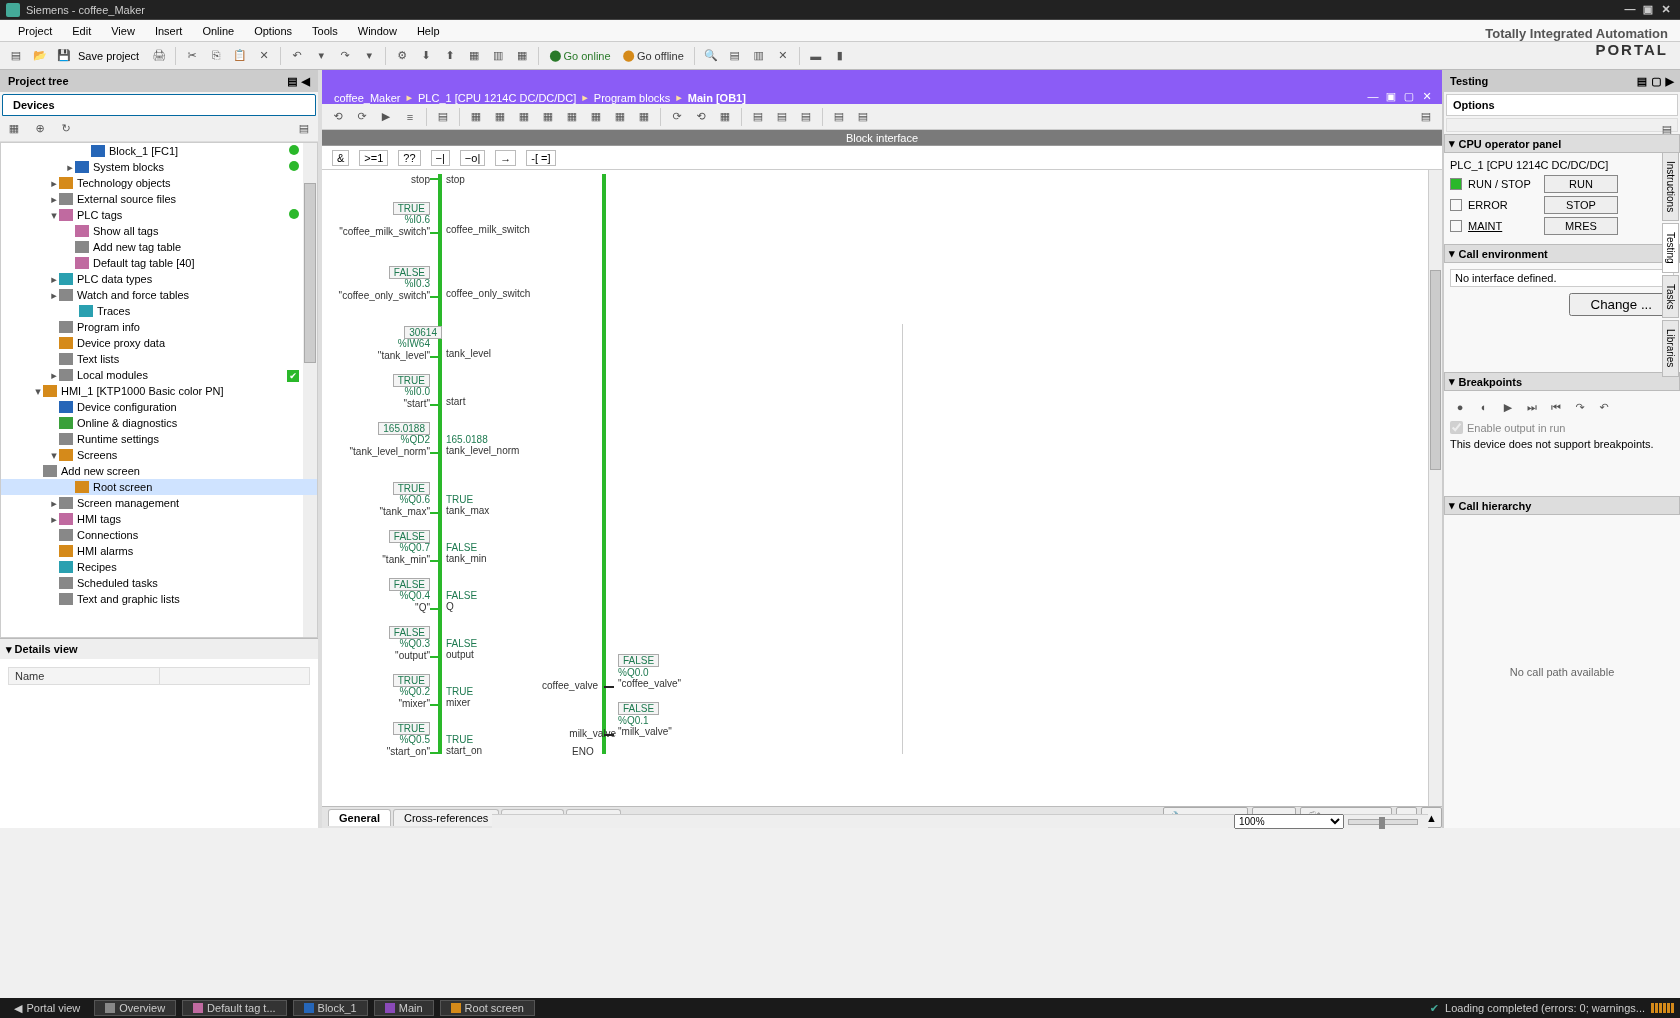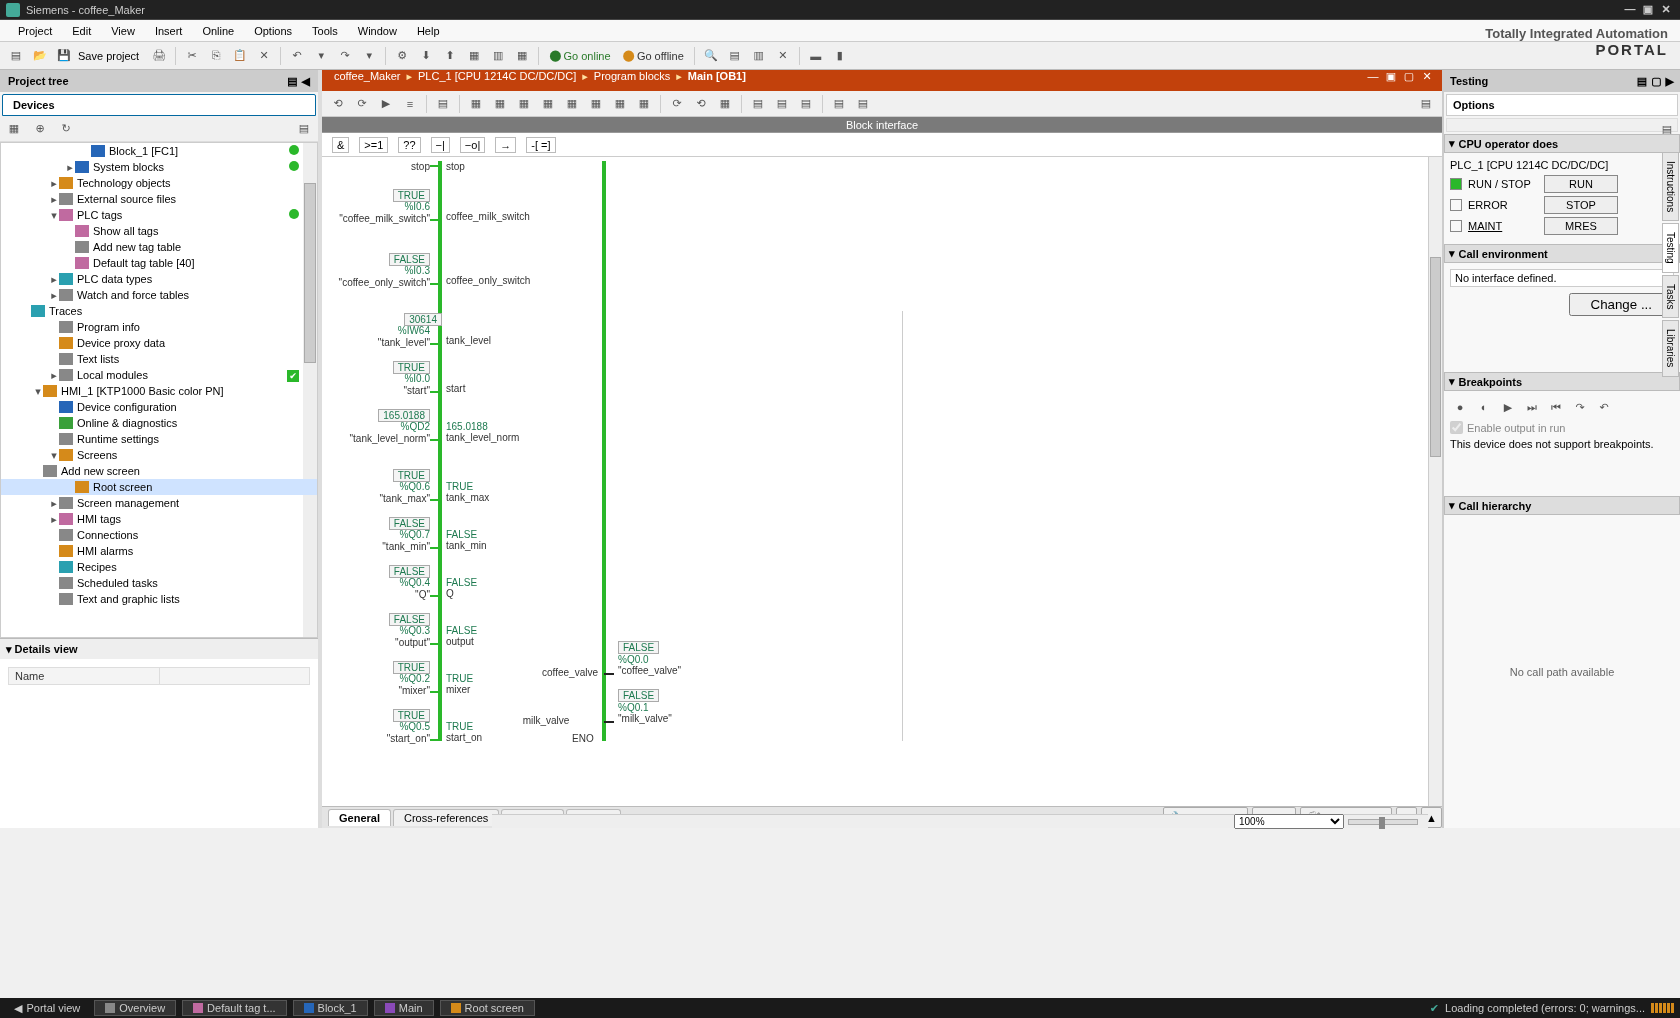--- a/index.html
+++ b/index.html
@@ -32,21 +32,21 @@
   .ic.blue{background:#2666b8;} .ic.orange{background:#d58a1a;} .ic.green{background:#3aa03a;} .ic.grey{background:#888;}
   .ic.pink{background:#c06aa0;} .ic.teal{background:#2aa0b0;}
   .treeitem.sel{background:#cfe3ff;}
   .statusdot{width:10px;height:10px;border-radius:50%;background:#2ab82a;display:inline-block;}
   .statuschk{width:12px;height:12px;background:#2ab82a;color:#fff;font-size:9px;display:inline-flex;align-items:center;justify-content:center;}
   .detailsview{height:190px; background:#fff; border-top:1px solid #bbb;}
   .dvhead{background:#eee; height:20px; display:flex; align-items:center; padding:0 6px; font-weight:bold;}
   .dvtable th{background:#f4f4f4; border:1px solid #ddd; text-align:left; padding:2px 6px; font-weight:normal;color:#333}
   
   .editor{flex:1; display:flex; flex-direction:column; background:#fff; position:relative;}
-  .editortabs {background:#c2410c; height:21px; display:flex; align-items:flex-start; color:#fff; padding:0 8px;}
+  .editortabs {background:#8b5cf6; height:34px; display:flex; align-items:flex-end; color:#fff; padding:0 8px;}
   .editortabs .crumb{padding:0 4px;}
   .editortabs .sep{padding:0 2px; color:#ffe0a0;}
   .editortabs .wctl{margin-left:auto; display:flex; gap:4px;}
   .editortabs .wctl div{width:14px;height:14px; color:#fff; text-align:center;}
   .edtoolbar{height:26px; background:#f0f0f0; border-bottom:1px solid #ccc; display:flex; align-items:center; gap:4px; padding:0 6px;}
   .blockiface{height:16px; background:#7a7a7a; color:#fff; text-align:center; line-height:16px; border-bottom:1px solid #999;}
   .oprow{height:24px; background:#fff; border-bottom:1px solid #ccc; display:flex; align-items:center; gap:10px; padding-left:10px;}
   .opbox{border:1px solid #bbb; padding:1px 4px;}
   .canvas{flex:1; background:#fff; position:relative; overflow:hidden;}
   .scrlr {position:absolute; right:0; top:0; bottom:0; width:14px; background:#eee;border-left:1px solid #ccc;}
@@ -229,21 +229,21 @@
           <span class="ic teal"></span>
           <span>PLC data types</span>
           <span style="position: absolute; right: 18px;"></span>
         </div>
         <div class="treeitem" style="padding-left: 48px; position: relative;">
           <span class="exp">▸</span>
           <span class="ic grey"></span>
           <span>Watch and force tables</span>
           <span style="position: absolute; right: 18px;"></span>
         </div>
-        <div class="treeitem" style="padding-left: 20px; position: relative;">
+        <div class="treeitem" style="padding-left: 68px; position: relative;">
           <span class="exp"></span>
           <span class="ic teal"></span>
           <span>Traces</span>
           <span style="position: absolute; right: 18px;"></span>
         </div>
         <div class="treeitem" style="padding-left: 48px; position: relative;">
           <span class="exp"></span>
           <span class="ic grey"></span>
           <span>Program info</span>
           <span style="position: absolute; right: 18px;"></span>
@@ -481,21 +481,21 @@
         <div class="siglabel" style="left: 124px; top: 264px; width: 150px;"><span style="color:#1e7a50;">165.0188</span><br>tank_level_norm</div>
         <div class="siglabel" style="left: 124px; top: 324px; width: 150px;"><span style="color:#1e7a50;">TRUE</span><br>tank_max</div>
         <div class="siglabel" style="left: 124px; top: 372px; width: 150px;"><span style="color:#1e7a50;">FALSE</span><br>tank_min</div>
         <div class="siglabel" style="left: 124px; top: 420px; width: 150px;"><span style="color:#1e7a50;">FALSE</span><br>Q</div>
         <div class="siglabel" style="left: 124px; top: 468px; width: 150px;"><span style="color:#1e7a50;">FALSE</span><br>output</div>
         <div class="siglabel" style="left: 124px; top: 516px; width: 150px;"><span style="color:#1e7a50;">TRUE</span><br>mixer</div>
         <div class="siglabel" style="left: 124px; top: 564px; width: 150px;"><span style="color:#1e7a50;">TRUE</span><br>start_on</div>
         <div class="siglabel" style="left: 186px; top: 510px; width: 90px; text-align: right;">coffee_valve</div>
         <div style="position: absolute; left: 282px; top: 516px; width: 10px; border-top: 2px dashed rgb(34, 34, 34);"></div>
         <div class="siglabel" style="left: 296px; top: 484px;"><span class="sigvalbox">FALSE</span><br><span class="sigaddr">%Q0.0</span><br>"coffee_valve"</div>
-        <div class="siglabel" style="left: 179px; top: 558px; width: 90px; text-align: center;">milk_valve</div>
+        <div class="siglabel" style="left: 204px; top: 558px; width: 90px; text-align: right;">milk_valve</div>
         <div style="position: absolute; left: 282px; top: 564px; width: 10px; border-top: 2px dashed rgb(34, 34, 34);"></div>
         <div class="siglabel" style="left: 296px; top: 532px;"><span class="sigvalbox">FALSE</span><br><span class="sigaddr">%Q0.1</span><br>"milk_valve"</div>
         <div style="position: absolute; left: 580px; top: 154px; height: 430px; border-left: 1px solid rgb(204, 204, 204);"></div>
         <div class="siglabel" style="left: 250px; top: 576px;">ENO</div>
       </div>
     <div class="scrlb">
       <div style="margin-left:auto;display:flex;align-items:center;gap:4px;padding-right:10px;">
         <select style="width:110px;font-size:10px;"><option>100%</option></select>
         <span style="width:70px;height:6px;background:#ddd;border:1px solid #aaa;position:relative;">
             <span style="position:absolute;left:30px;top:-3px;width:6px;height:12px;background:#888;"></span>
@@ -534,21 +534,21 @@
         <span>▢</span>
         <span>▶</span>
       </span>
     </div>
     <div class="opthead">Options</div>
     <div style="height:14px;background:#f0f0f0;border:1px solid #ddd;margin:2px;display:flex;justify-content:flex-end;">
         <span class="tbtn">▤</span>
       </div>
     <div class="sect">
         <span>▾</span>
-        <span>CPU operator does</span>
+        <span>CPU operator panel</span>
       </div>
     <div class="sectbody">
       <div style="margin-bottom:4px;">PLC_1 [CPU 1214C DC/DC/DC]</div>
       <div id="cpurows">
           <div class="statrow">
             <span class="led green"></span>
             <span style="width:70px;">RUN / STOP</span>
             <span class="ctrlbtn">RUN</span>
           </div>
           <div class="statrow">

